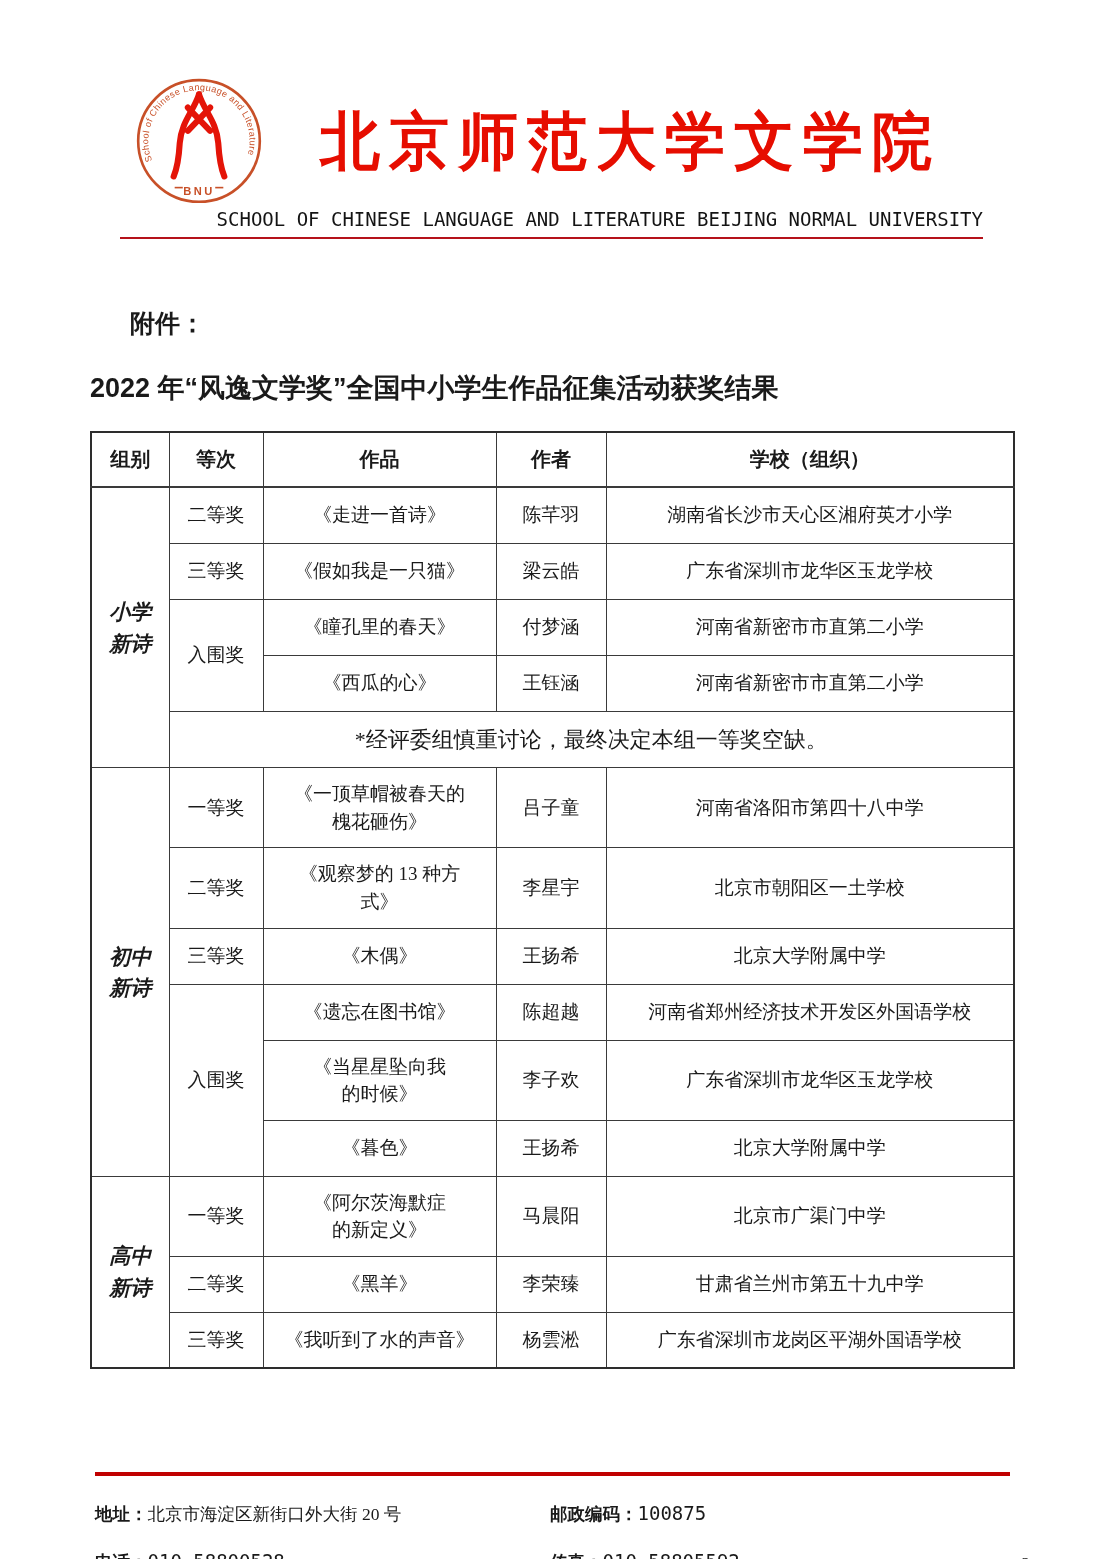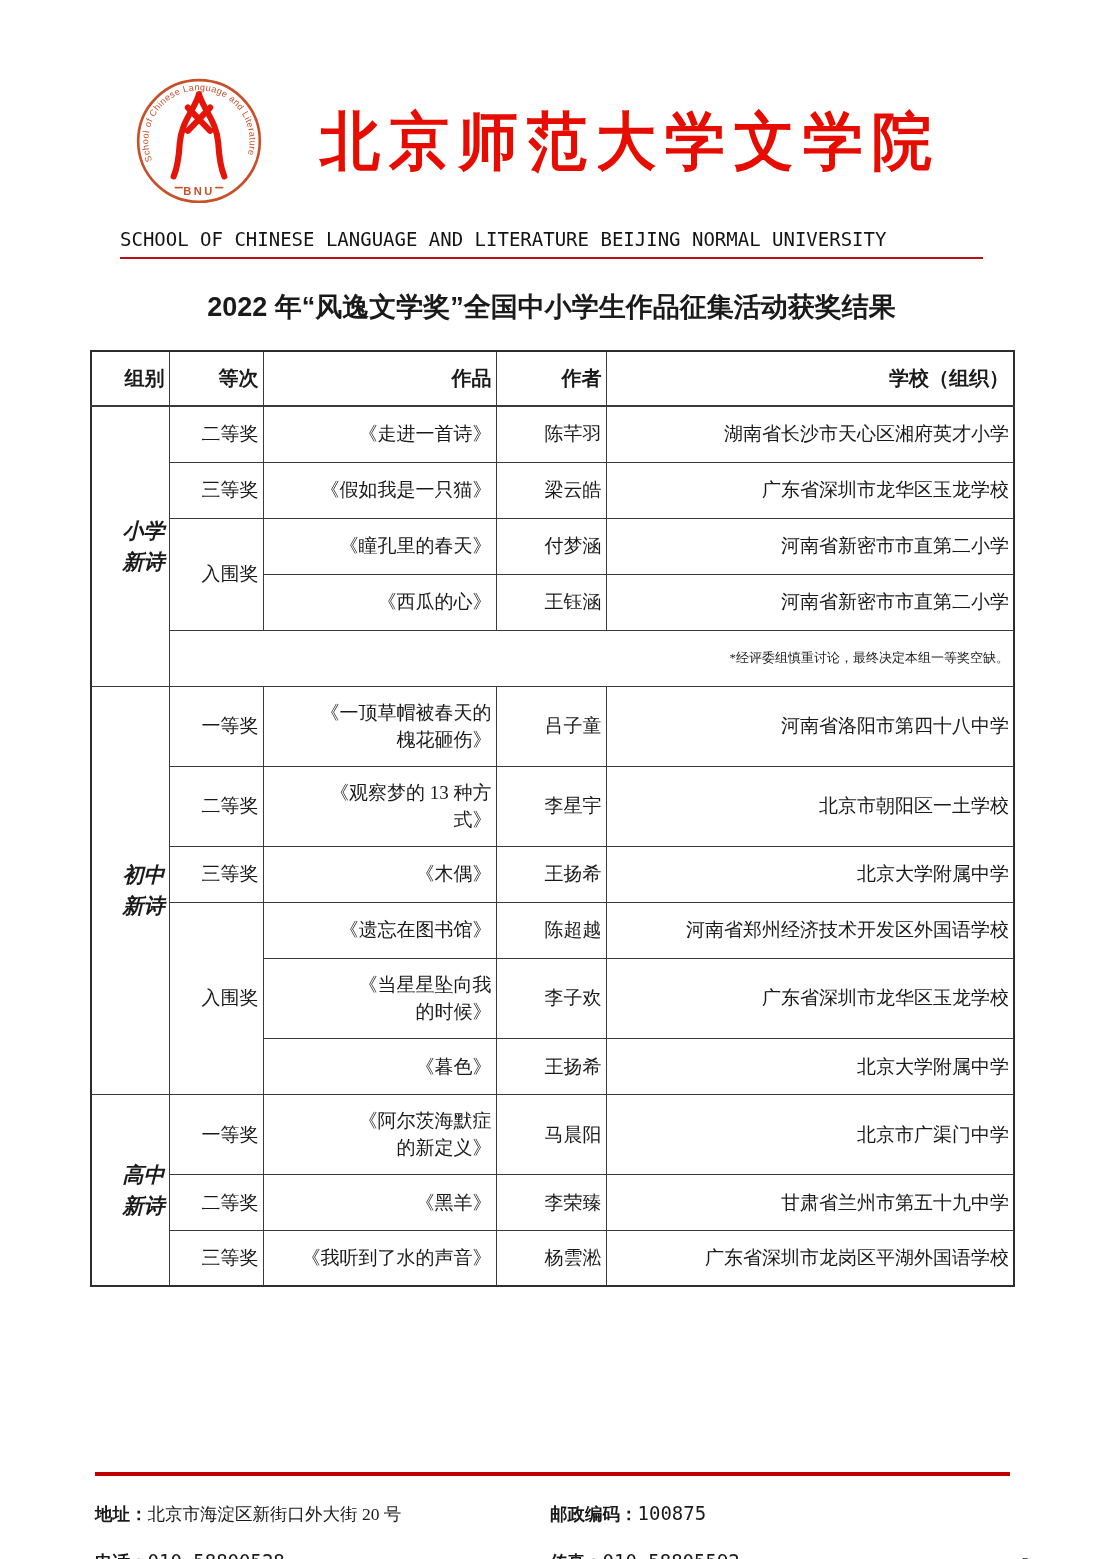--- a/index.html
+++ b/index.html
@@ -20,74 +20,74 @@
   .cn-title {
     flex:1; text-align:center;
     font-size:60px; font-weight:bold;
     color:#e60d00;
     letter-spacing:9px;
     white-space:nowrap;
     font-family:"Liberation Serif","DejaVu Serif",serif;
     transform:scaleY(1.05);
   }
   .en-title {
-    margin-top:20px; text-align:left;
+    margin-top:0; text-align:right;
     font-family:"DejaVu Sans Mono","Liberation Mono",monospace;
     font-size:19px; letter-spacing:0px; color:#141414;
     white-space:nowrap;
   }
   .head-rule { margin-top:7px; height:2px; background:#b5121a; }
 
   
   .doc-body { margin:0 90px; }
   .attachment-label {
     margin:68px 0 0 40px;
     font-size:25px; font-weight:bold;
     font-family:"Liberation Sans","DejaVu Sans",sans-serif;
   }
   .doc-title {
-    margin-top:30px; text-align:center;
+    margin-top:30px; 
     font-size:27px; font-weight:bold;
     font-family:"Liberation Sans","DejaVu Sans",sans-serif;
   }
   .section-heading {
     margin:27px 0 0 45px;
     font-size:25px; font-weight:bold;
     font-family:"Liberation Sans","DejaVu Sans",sans-serif;
   }
 
   
   table.award-table {
     margin-top:25px;
     border-collapse:collapse;
     table-layout:fixed;
     width:923px;
     border:2.2px solid #2d2d2d;
   }
   .award-table td {
     border:1.6px solid #3a3a3a;
-    text-align:right; vertical-align:middle;
+    text-align:center; vertical-align:middle;
     font-size:19px; line-height:1.45;
     padding:12px 4px;
     white-space:pre-line;
   }
   .award-table thead td {
     font-weight:bold; font-size:20px;
     font-family:"Liberation Sans","DejaVu Sans",sans-serif;
     border-bottom-width:2.4px;
     height:50px;
   }
   .award-table tbody tr { height:56px; }
   .award-table td.group-cell {
     font-weight:bold; font-size:21px;
     font-family:"Liberation Sans","DejaVu Sans",sans-serif;
     line-height:1.5;
     font-style:italic;
   }
-  .award-table td.note-cell { font-size:13px;margin-top:12px; }
+  .award-table td.note-cell { font-size:22px;margin-top:12px; }
 
   
   .doc-footer { position:absolute; left:95px; top:1396px; width:915px; }
   .footer-rule { height:3.5px; background:#c00000; }
   .footer-grid { margin-top:26px; font-size:17.5px; }
   .footer-row { display:flex; margin-bottom:24px; }
   .footer-item.left  { width:455px; }
   .footer-item .flabel { font-weight:bold; font-family:"Liberation Serif",serif;text-align:right; }
   .footer-item .fvalue.mono { font-family:"DejaVu Sans Mono","Liberation Mono",monospace; font-size:19px; }
   .page-number { position:absolute; right:73px; top:1478px; font-size:17px; }
@@ -121,20 +121,21 @@
           <text x="74" y="117" text-anchor="middle" font-family="Liberation Sans, DejaVu Sans, sans-serif" font-weight="bold" font-size="11" letter-spacing="2.5" fill="#c85028">BNU</text>
         </svg>
       </div>
       <div class="cn-title">北京师范大学文学院</div>
     </div>
     <div class="en-title">SCHOOL OF CHINESE LANGUAGE AND LITERATURE BEIJING NORMAL UNIVERSITY</div>
     <div class="head-rule"></div>
   </div>
 
   <div class="doc-body">
+    <div class="attachment-label">附件：</div>
     <div class="doc-title">2022 年“风逸文学奖”全国中小学生作品征集活动获奖结果</div>
 
     <table class="award-table">
         <colgroup>
           <col style="width: 78px;">
           <col style="width: 94px;">
           <col style="width: 233px;">
           <col style="width: 110px;">
           <col style="width: 408px;">
         </colgroup>

